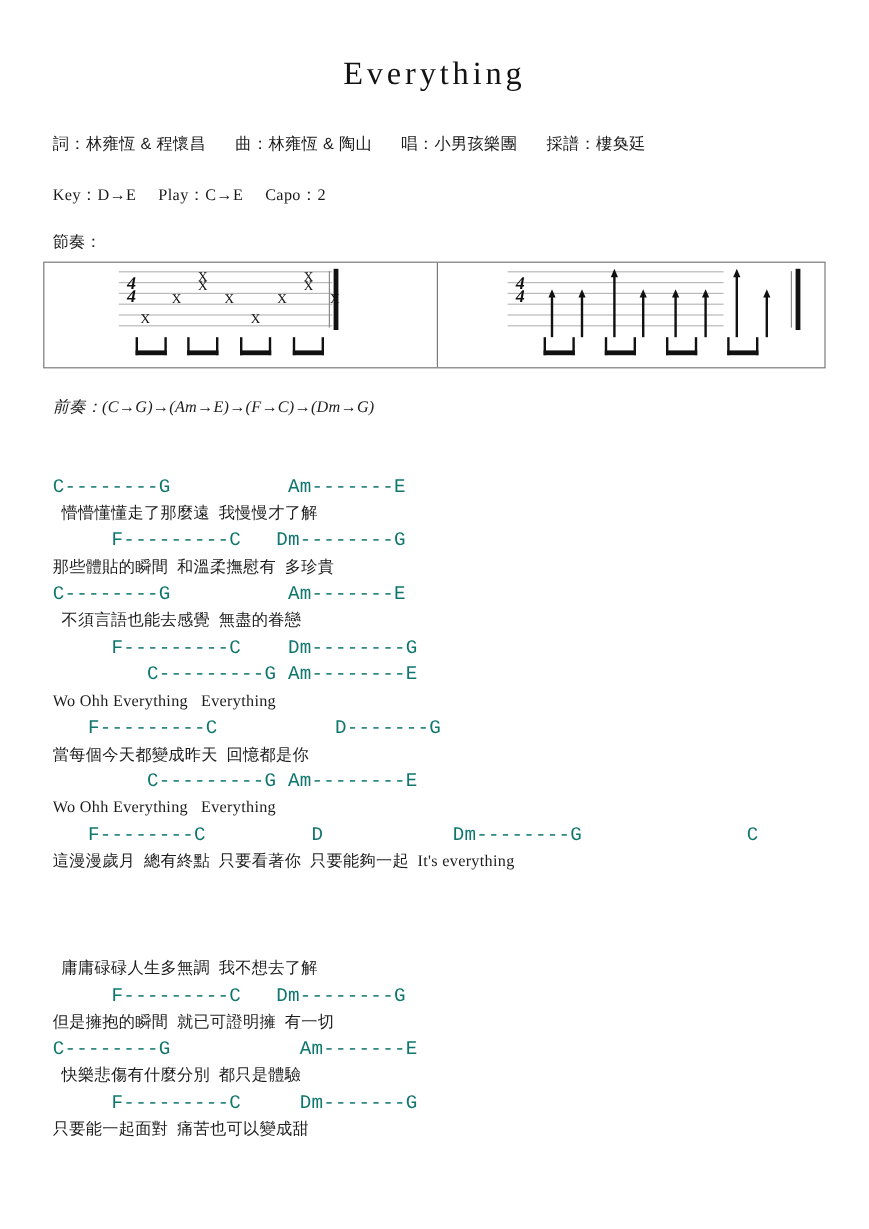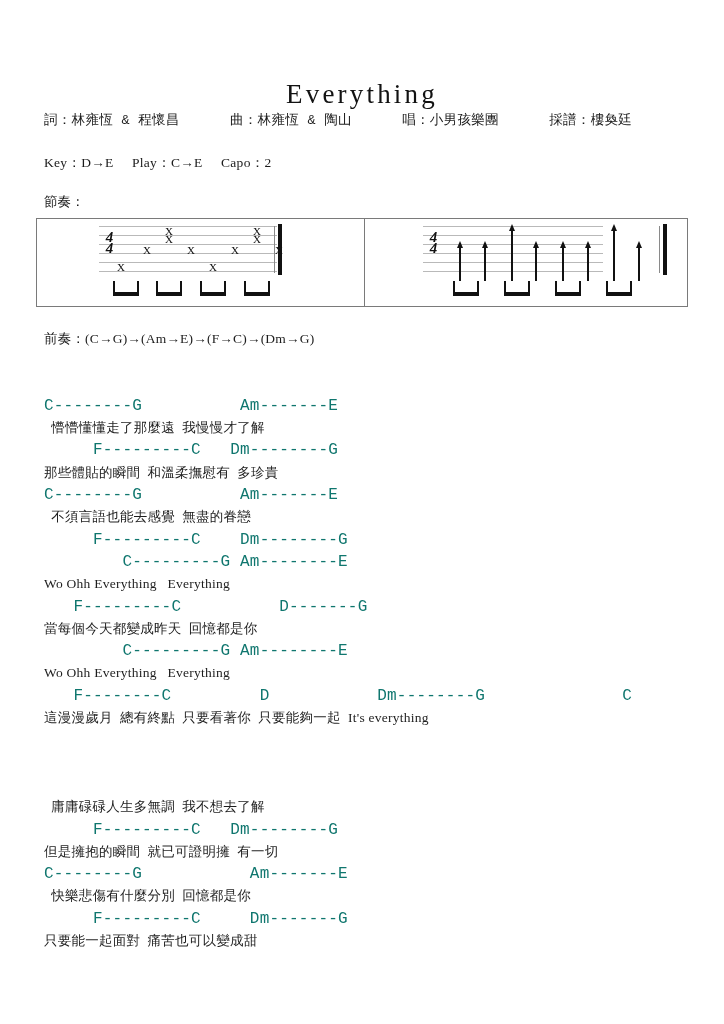--- a/index.html
+++ b/index.html
@@ -26,32 +26,31 @@
     position: absolute;
     top: 46px;
     left: 0;
     width: 724px;
     text-align: center;
     font-size: 27px;
     letter-spacing: 3.2px;
     font-family: "Liberation Serif", "DejaVu Serif", serif;
     font-weight: 400;
     color: #121212;
-    margin-top: 33px;
   }
 
   
   .credits {
     position: absolute;
     top: 111px;
     left: 44px;
     font-size: 13.5px;
     letter-spacing: 0.3px;
     white-space: pre;
-    font-family: Liberation Mono, monospace;
+    font-family: Liberation Sans, sans-serif;
   }
   .keyline {
     position: absolute;
     top: 154px;
     left: 44px;
     font-size: 13.5px;
     letter-spacing: 0.3px;
     white-space: pre;
     font-family: "Liberation Serif", "DejaVu Serif", serif;
   }
@@ -192,21 +191,21 @@
     color: #1d1d1d;
     min-height: 22.3px;
   }
   .line.chords {
     font-family: "Liberation Mono", "DejaVu Sans Mono", monospace;
     font-size: 16px;
     letter-spacing: 0.2px;
     color: #0f766e;
   }
   .line.blank { color: transparent; }
-  .line.section { letter-spacing: 0.2px; }
+  .line.section { letter-spacing: 0.2px; font-style: italic; }
 </style>
 </head>
 <body>
 
 <div class="page">
 
   <div class="title">Everything</div>
 
   <div class="credits">詞：林雍恆 &amp; 程懷昌      曲：林雍恆 &amp; 陶山      唱：小男孩樂團      採譜：樓奐廷</div>
 
@@ -312,18 +311,18 @@
       <div class="line lyric">Wo Ohh Everything   Everything</div>
       <div class="line chords">   F--------C         D           Dm--------G              C</div>
       <div class="line lyric">這漫漫歲月  總有終點  只要看著你  只要能夠一起  It's everything</div>
       <div class="line blank"> </div>
       <div class="line blank"> </div>
       <div class="line blank"> </div>
       <div class="line lyric">  庸庸碌碌人生多無調  我不想去了解</div>
       <div class="line chords">     F---------C   Dm--------G</div>
       <div class="line lyric">但是擁抱的瞬間  就已可證明擁  有一切</div>
       <div class="line chords">C--------G           Am-------E</div>
-      <div class="line lyric">  快樂悲傷有什麼分別  回憶都是你</div>
+      <div class="line lyric">  快樂悲傷有什麼分別  都只是體驗</div>
       <div class="line chords">     F---------C     Dm-------G</div>
       <div class="line lyric">只要能一起面對  痛苦也可以變成甜</div>
     </div>
 
 </div>
 
 </body></html>

